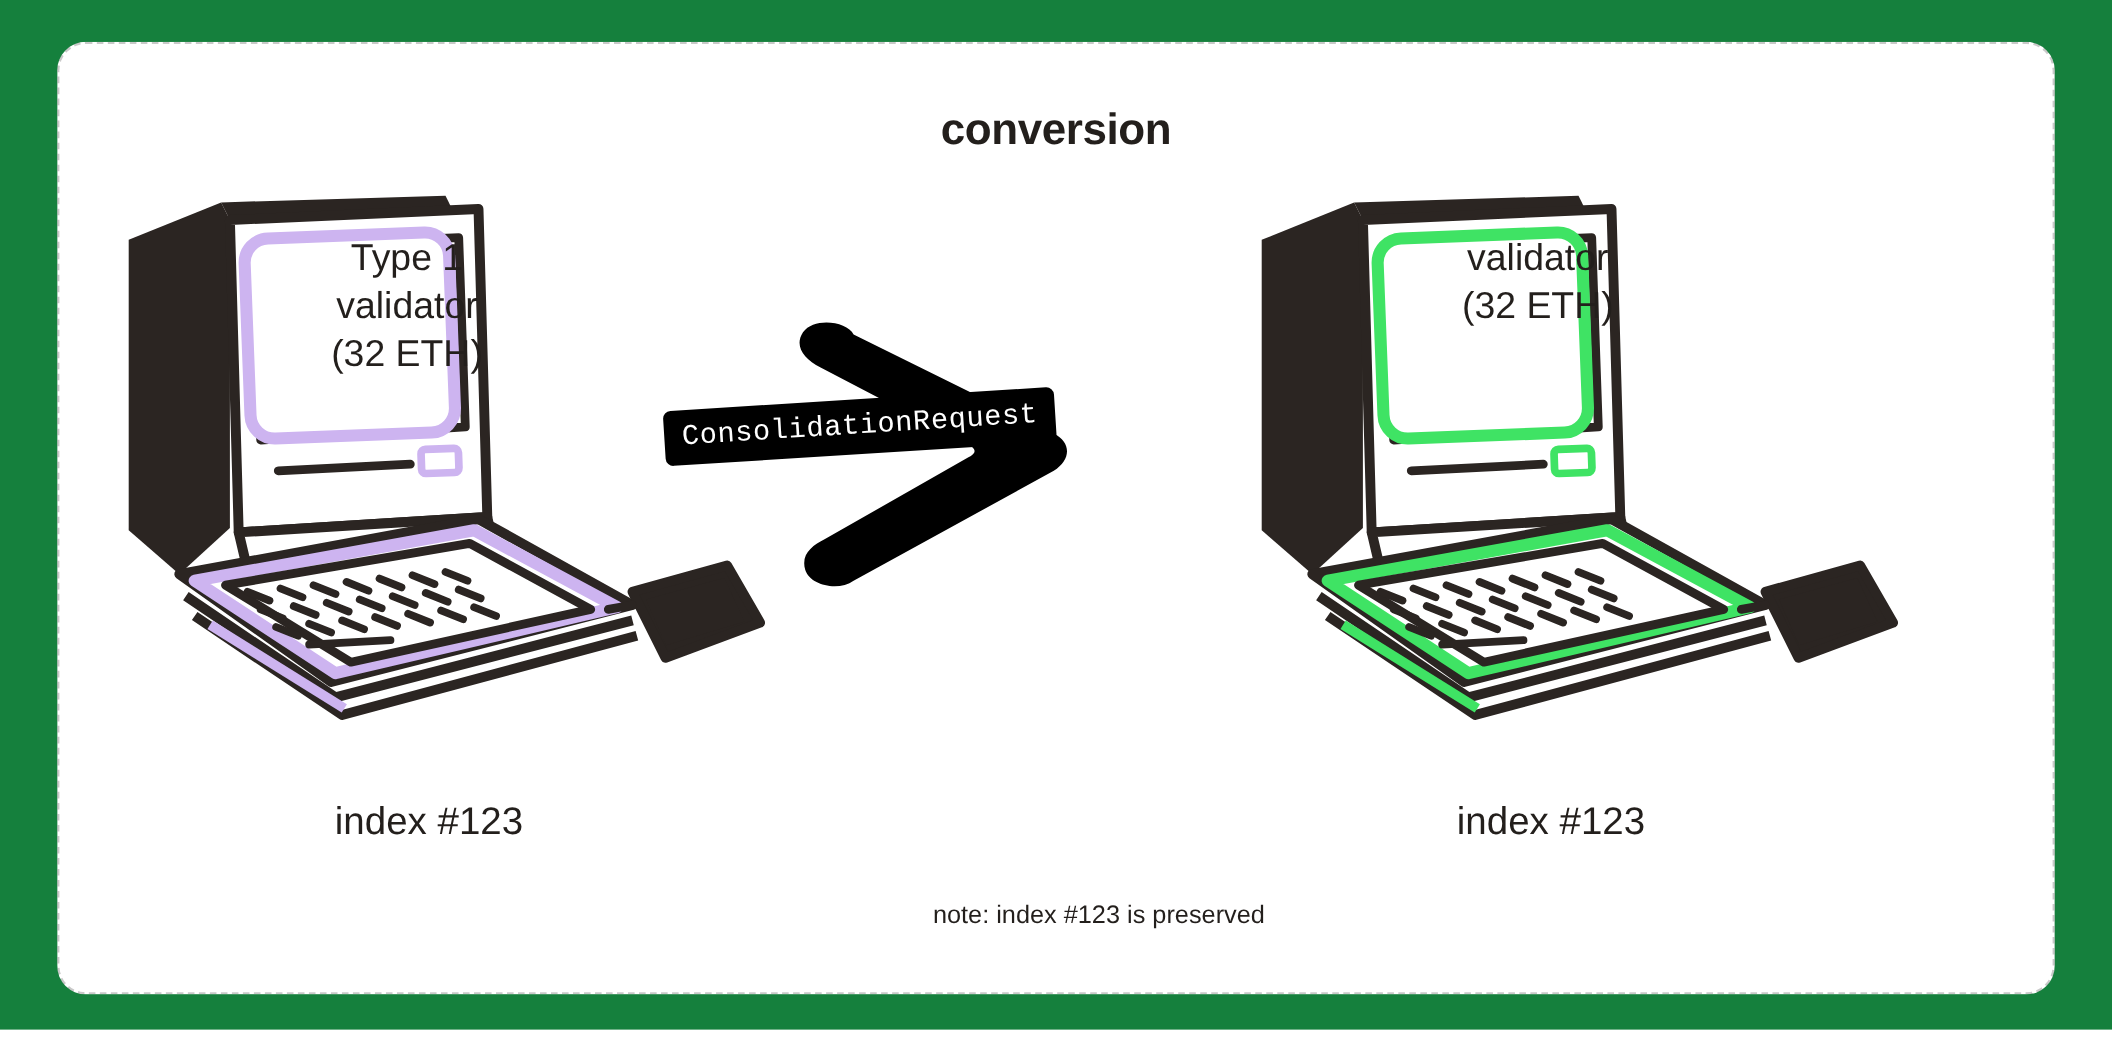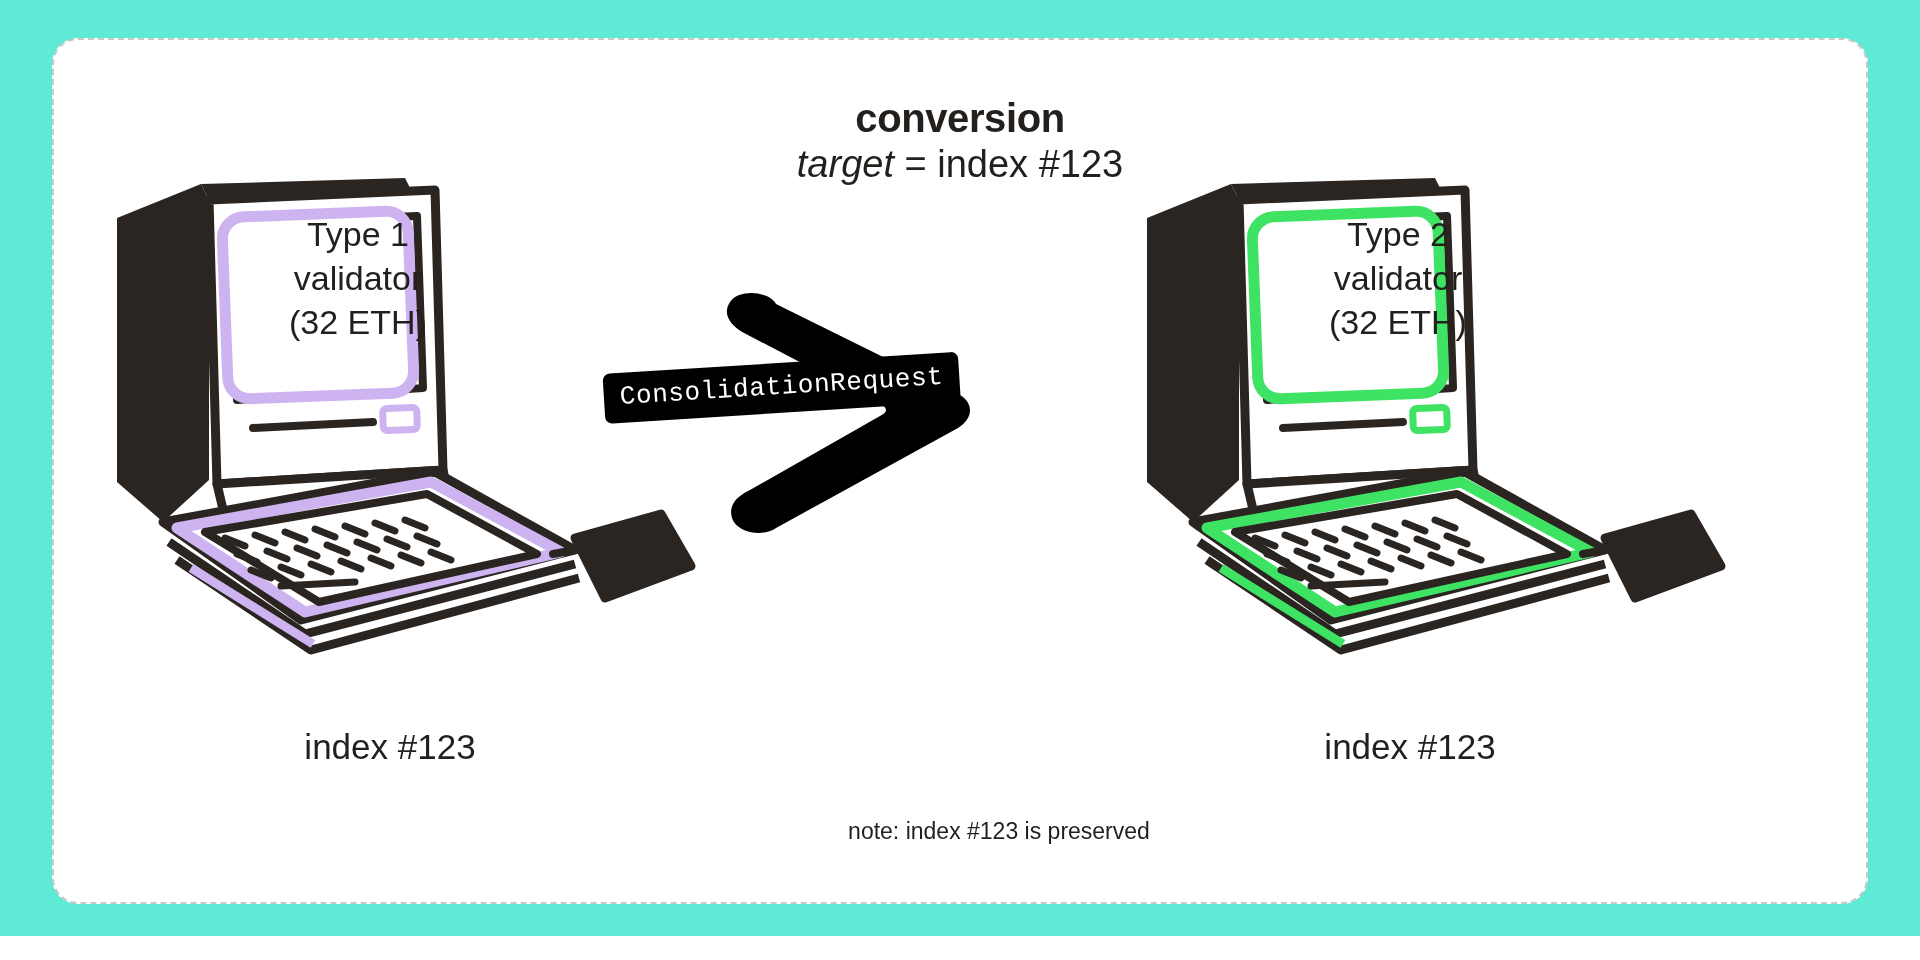--- a/index.html
+++ b/index.html
@@ -5,21 +5,21 @@
   html, body {
     margin: 0; padding: 0;
     background: #ffffff;
     width: 1920px; height: 960px;
     overflow: hidden;
     font-family: "Liberation Sans", sans-serif;
   }
   #stage {
     position: relative;
     width: 1920px; height: 936px;
-    background: #5eead4;
+    background: #15803d;
   }
   
   #frame {
     position: absolute;
     left: 52px; top: 38px;
     width: 1816px; height: 866px;
     border: 2px dashed #c9c9c9;
     border-radius: 26px;
     box-sizing: border-box;
     background: #ffffff;
@@ -65,21 +65,21 @@
   
   .screen-text {
     position: absolute;
     text-align: center;
     color: #231f1c;
     font-size: 34px;
     line-height: 1.30;
     white-space: nowrap;
     user-select: none;
   }
-  #computer-left  .screen-text { left: 128px; top: 62px; width: 250px; text-align: center; }
+  #computer-left  .screen-text { left: 140px; top: 62px; width: 250px; text-align: center; }
   #computer-right .screen-text { left: 138px; top: 62px; width: 250px; }
 
   
   .index-caption {
     position: absolute;
     top: 727px;
     width: 700px;
     text-align: center;
     font-size: 35px;
     color: #231f1c;
@@ -127,24 +127,20 @@
 </style>
 </head>
 <body>
 
 <div id="stage">
 
   <div id="frame"></div>
 
   <div id="center-text">
     <div class="conv-title">conversion</div>
-    <div class="conv-line">
-      <em>target</em>
-      <span>= index #123</span>
-    </div>
   </div>
 
   <div class="computer" id="computer-left">
     <svg viewBox="0 0 700 580" xmlns="http://www.w3.org/2000/svg">
       <g>
 
         <path d="M12 68 L 96 34 L 104 50 L 104 330 L 58 372 L 12 332 Z" fill="#2b2522"></path>
         <path d="M96 34 L 300 28 L 308 44 L 104 50 Z" fill="#2b2522"></path>
 
         <path d="M104 50 L 330 40 L 338 320 L 112 334 Z" fill="#ffffff" stroke="#2b2522" stroke-width="9" stroke-linejoin="round"></path>
@@ -209,21 +205,20 @@
         </g>
         <path d="M64 392 L 200 484 L 470 414" fill="none" stroke="#2b2522" stroke-width="9" stroke-linejoin="round"></path>
         <path d="M72 410 L 206 500 L 474 428" fill="none" stroke="#2b2522" stroke-width="9" stroke-linejoin="round"></path>
         <path d="M86 418 L 208 494" fill="none" stroke="#3fe364" stroke-width="9"></path>
         <path d="M476 392 L 556 370 L 578 418 L 498 442 Z" fill="#2b2522" stroke="#2b2522" stroke-width="9" stroke-linejoin="round"></path>
         <path d="M470 388 L 556 364 L 586 416 L 500 448 Z" fill="none" stroke="#2b2522" stroke-width="9" stroke-linejoin="round"></path>
         <path d="M470 400 L 448 404" fill="none" stroke="#2b2522" stroke-width="8" stroke-linecap="round"></path>
       </g>
     </svg>
     <div class="screen-text">
-      <div>Type 2</div>
       <div>validator</div>
       <div>(32 ETH)</div>
     </div>
   </div>
 
   <div id="arrow-group">
     <svg width="520" height="270" viewBox="0 0 520 270" xmlns="http://www.w3.org/2000/svg">
       <path fill="#000000" d="M150 12
                C 160 -2, 190 2, 196 14
                L 378 104

